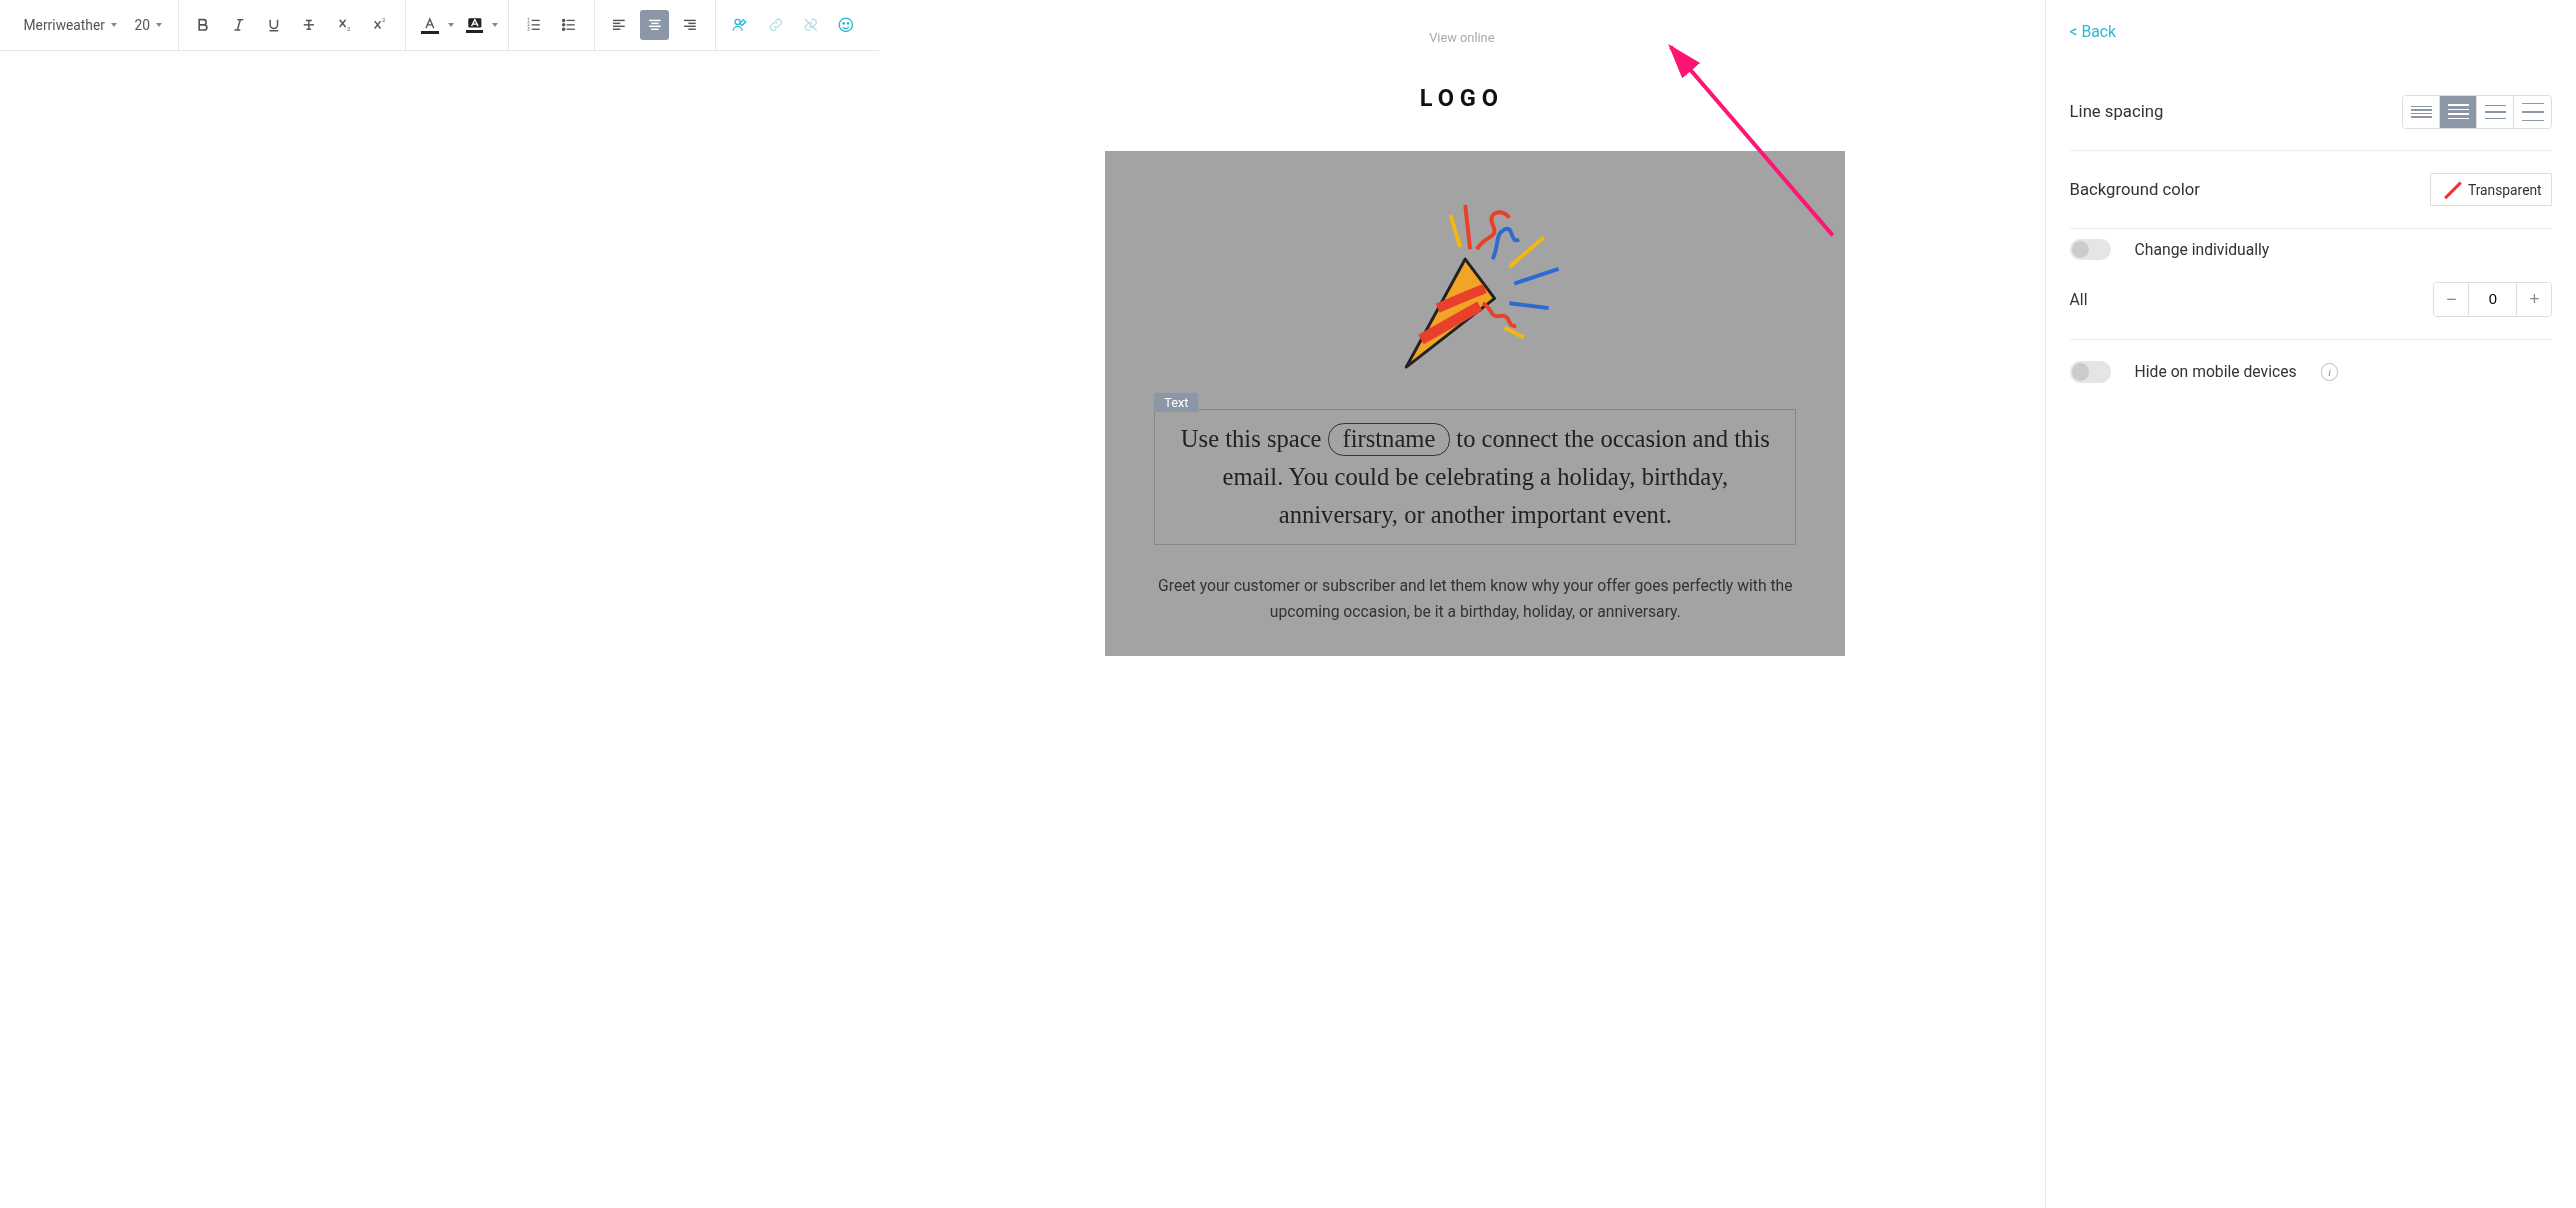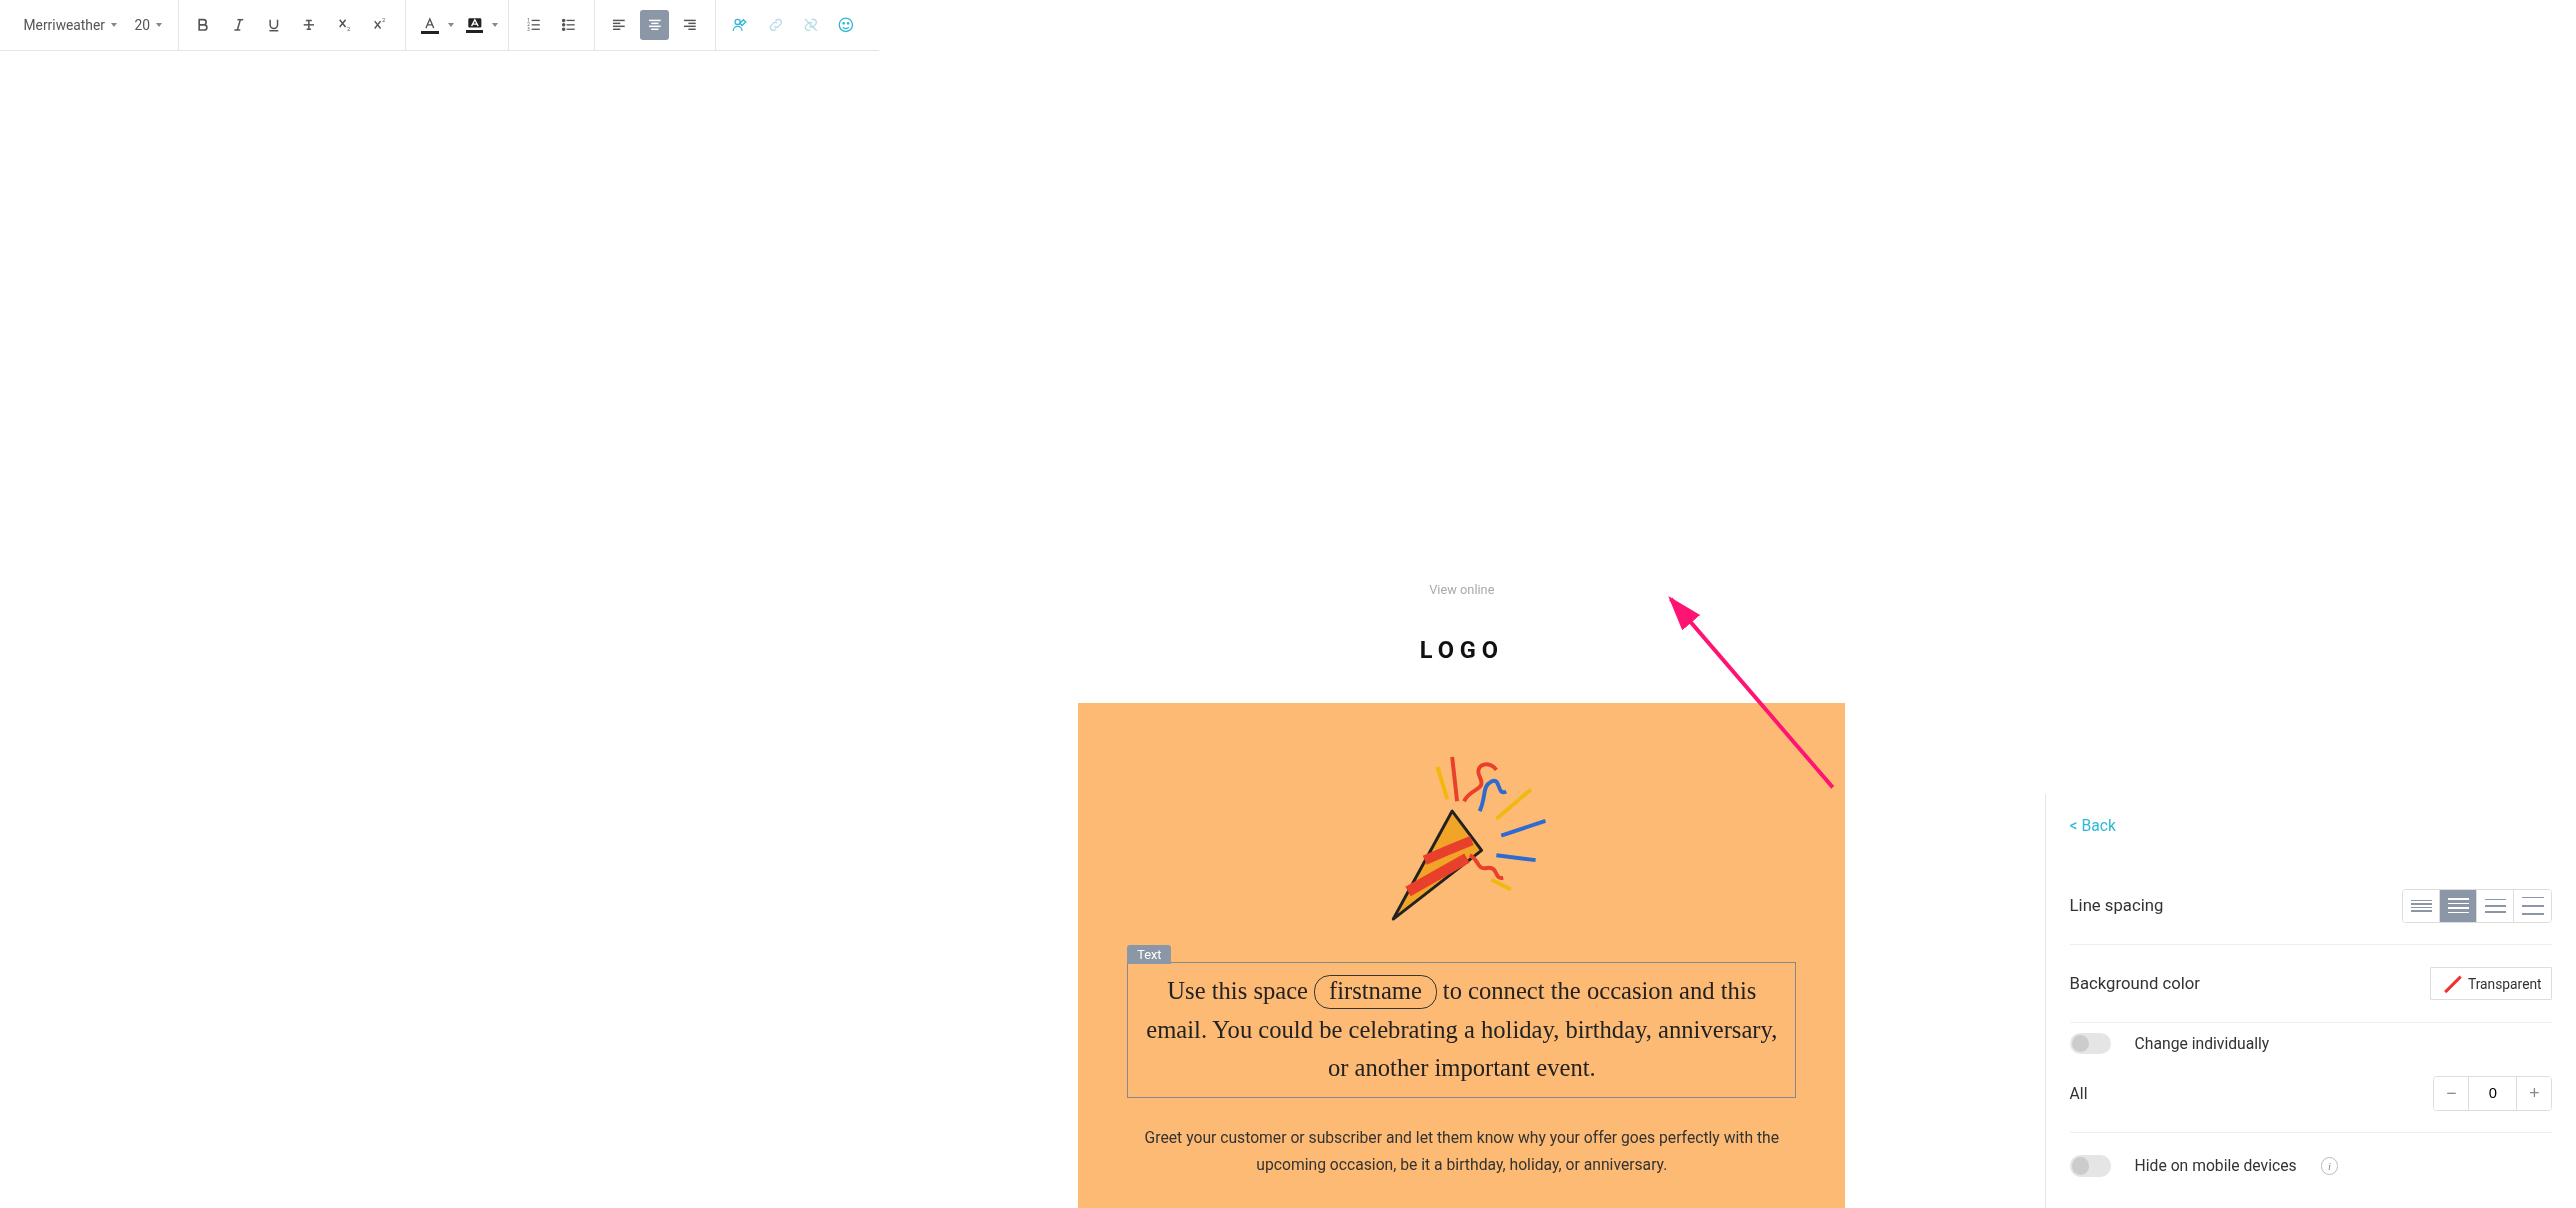--- a/index.html
+++ b/index.html
@@ -58,21 +58,21 @@
   .tb-btn.faded svg { stroke: #b8dce6; color:#b8dce6; }
 
   .color-btn {
     display:flex; flex-direction:column; align-items:center; gap:1px;
     width:29.5px; cursor:pointer;
   }
   .color-btn .underline-bar{width:17.7px;height:3px;background:#222;}
   .color-btn-wrap{display:flex;align-items:center;gap:3px;}
 
   
-  .main { flex:1; display:flex; overflow:hidden;align-items:flex-end; }
+  .main { flex:1; display:flex; overflow:hidden; }
   .canvas-wrap {
     flex:1;
     overflow:auto;
     display:flex;
     justify-content:center;
     padding-top:29.5px;
     position:relative;
   }
   .arrow {
     position:absolute;
@@ -92,22 +92,23 @@
   }
   .logo {
     text-align:center;
     font-weight:700;
     letter-spacing:5.9px;
     font-size:23.6px;
     color:#111;
     margin-bottom:39px;
   }
   .content-block {
-    background:#fdba74;
+    background:#a3a3a3;
     padding:39px 49px 29.5px;
+    margin-left:27px;
   }
   .illustration {
     text-align:center;
     margin-bottom:19.7px;
   }
   .illustration svg { width:216px; height:197px; }
 
   .text-block {
     position:relative;
     border:1px solid #888;

